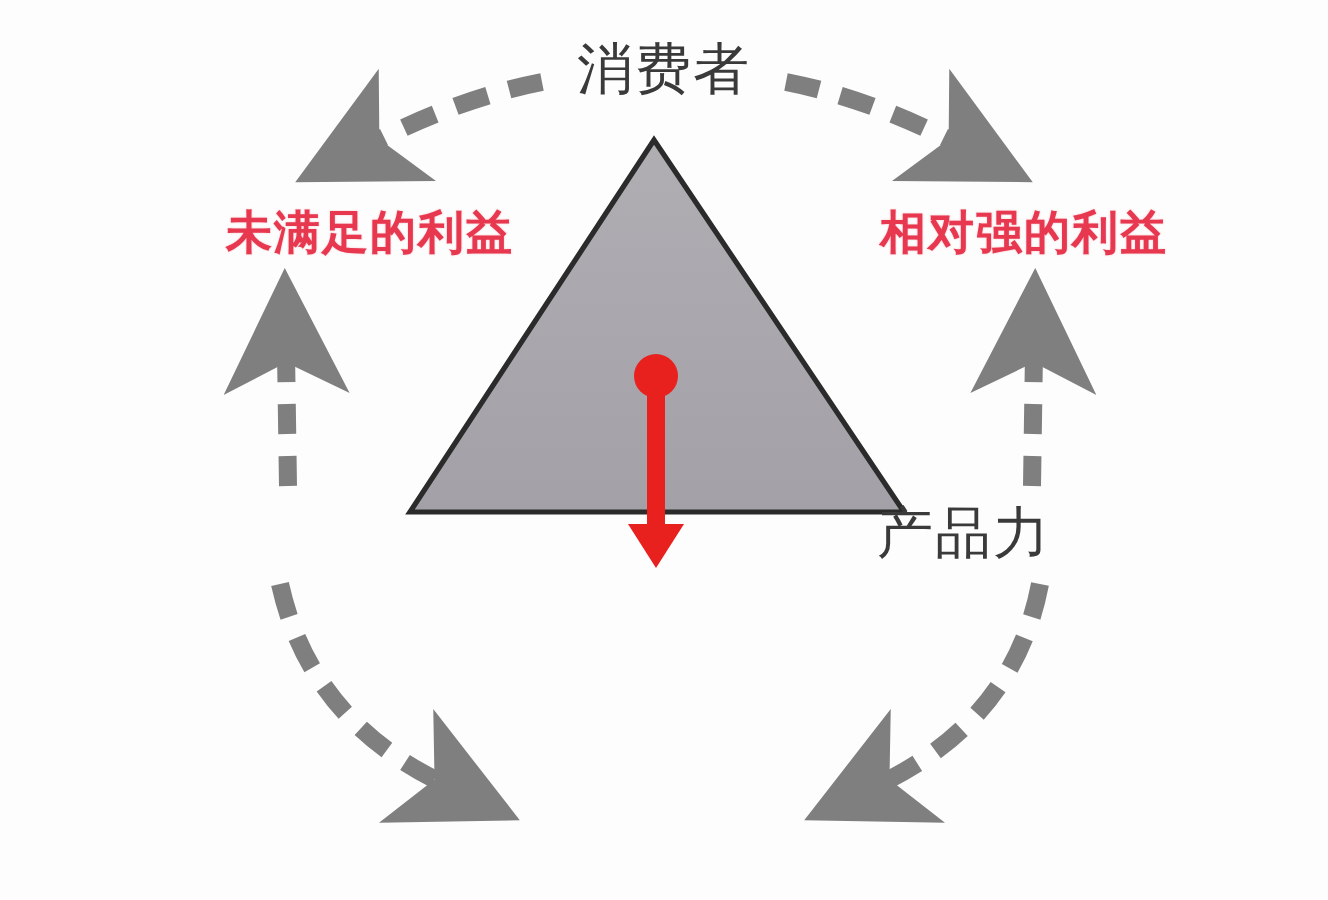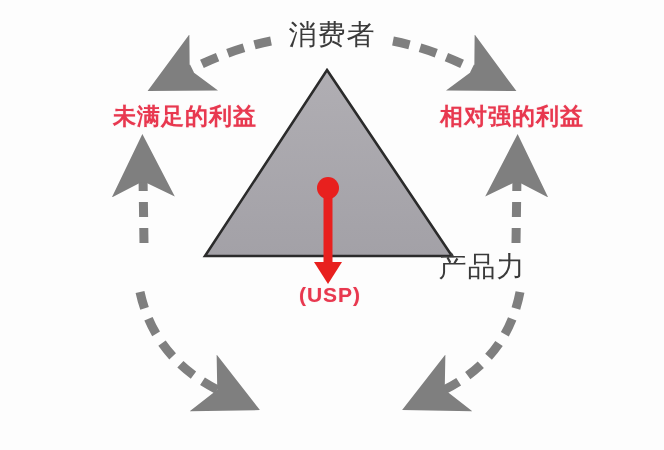--- a/index.html
+++ b/index.html
@@ -112,17 +112,16 @@
   <div class="lbl lbl-gray lbl-center" id="label-consumer">消费者</div>
 
   <div class="lbl lbl-red lbl-center" id="label-unmet">未满足的利益</div>
 
   <div class="lbl lbl-red lbl-center" id="label-meaningful">相对强的利益</div>
 
 
   <div class="lbl lbl-gray lbl-center" id="label-product-power">产品力</div>
 
   <div class="lbl lbl-red lbl-center" id="label-usp">
-    <span class="usp-abbr">(USP)</span>
   </div>
 
 
 </div>
 
 </body></html>

